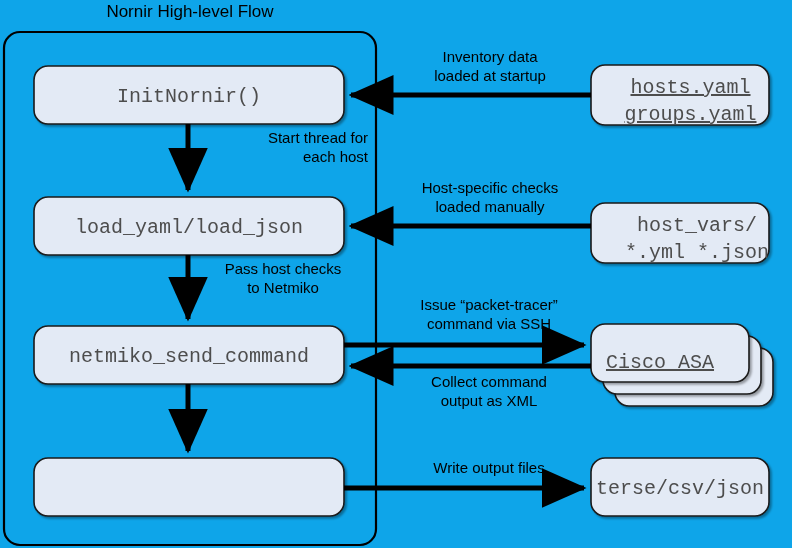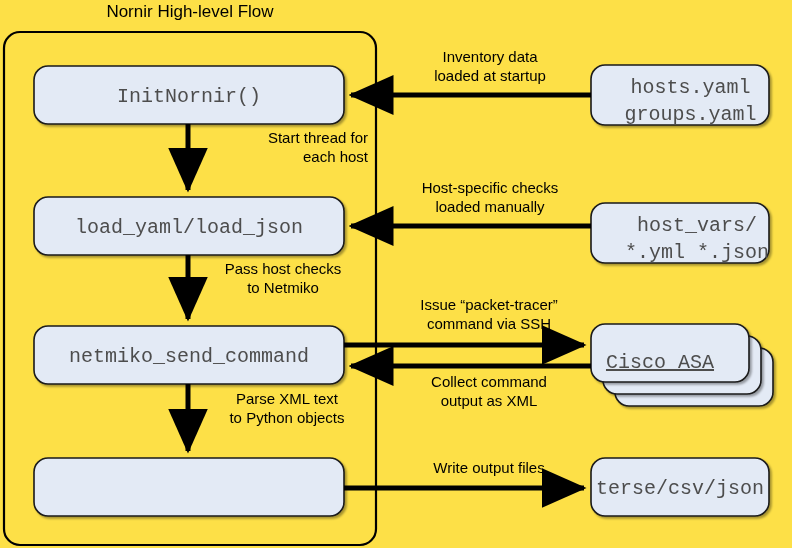--- a/index.html
+++ b/index.html
@@ -8,21 +8,21 @@
     padding: 0;
     background: #ffffff;
   }
   body {
     font-family: "Liberation Sans", sans-serif;
   }
   #canvas {
     position: relative;
     width: 792px;
     height: 548px;
-    background: #fde047;
+    background: #0ea5e9;
     overflow: hidden;
   }
   #diagram-svg {
     position: absolute;
     left: 0;
     top: 0;
     width: 792px;
     height: 548px;
   }
   .diagram-title {
@@ -116,38 +116,36 @@
 
   <div class="diagram-title">Nornir High-level Flow</div>
 
   <div class="node-label" style="left:34px; top:85px; width:310px;">InitNornir()</div>
 
   <div class="node-label" style="left:34px; top:216px; width:310px;">load_yaml/load_json</div>
 
   <div class="node-label" style="left:34px; top:345px; width:310px;">netmiko_send_command</div>
 
 
-  <div class="node-label two-line" style="left:591px; top:74px; width:199px;">hosts.yaml
+  <div class="node-label two-line" style="left:591px; top:74px; width:199px;text-decoration:underline;">hosts.yaml
 groups.yaml</div>
 
   <div class="node-label two-line" style="left:591px; top:212px; width:212px;">host_vars/
 *.yml *.json</div>
 
   <div class="node-label" style="left:591px; top:351px; width:138px;text-decoration:underline;">Cisco ASA</div>
 
   <div class="node-label" style="left:591px; top:477px; width:178px;">terse/csv/json</div>
 
   <div class="edge-label" style="left:198px; top:128px; width:170px;text-align:right;">Start thread for
 each host</div>
 
   <div class="edge-label" style="left:198px; top:259px; width:170px;">Pass host checks
 to Netmiko</div>
 
-  <div class="edge-label" style="left:198px; top:389px; width:178px;">Parse XML text
-to Python objects</div>
 
   <div class="edge-label" style="left:390px; top:47px; width:200px;">Inventory data
 loaded at startup</div>
 
   <div class="edge-label" style="left:386px; top:178px; width:208px;">Host-specific checks
 loaded manually</div>
 
   <div class="edge-label" style="left:384px; top:295px; width:210px;">Issue “packet-tracer”
 command via SSH</div>
 

